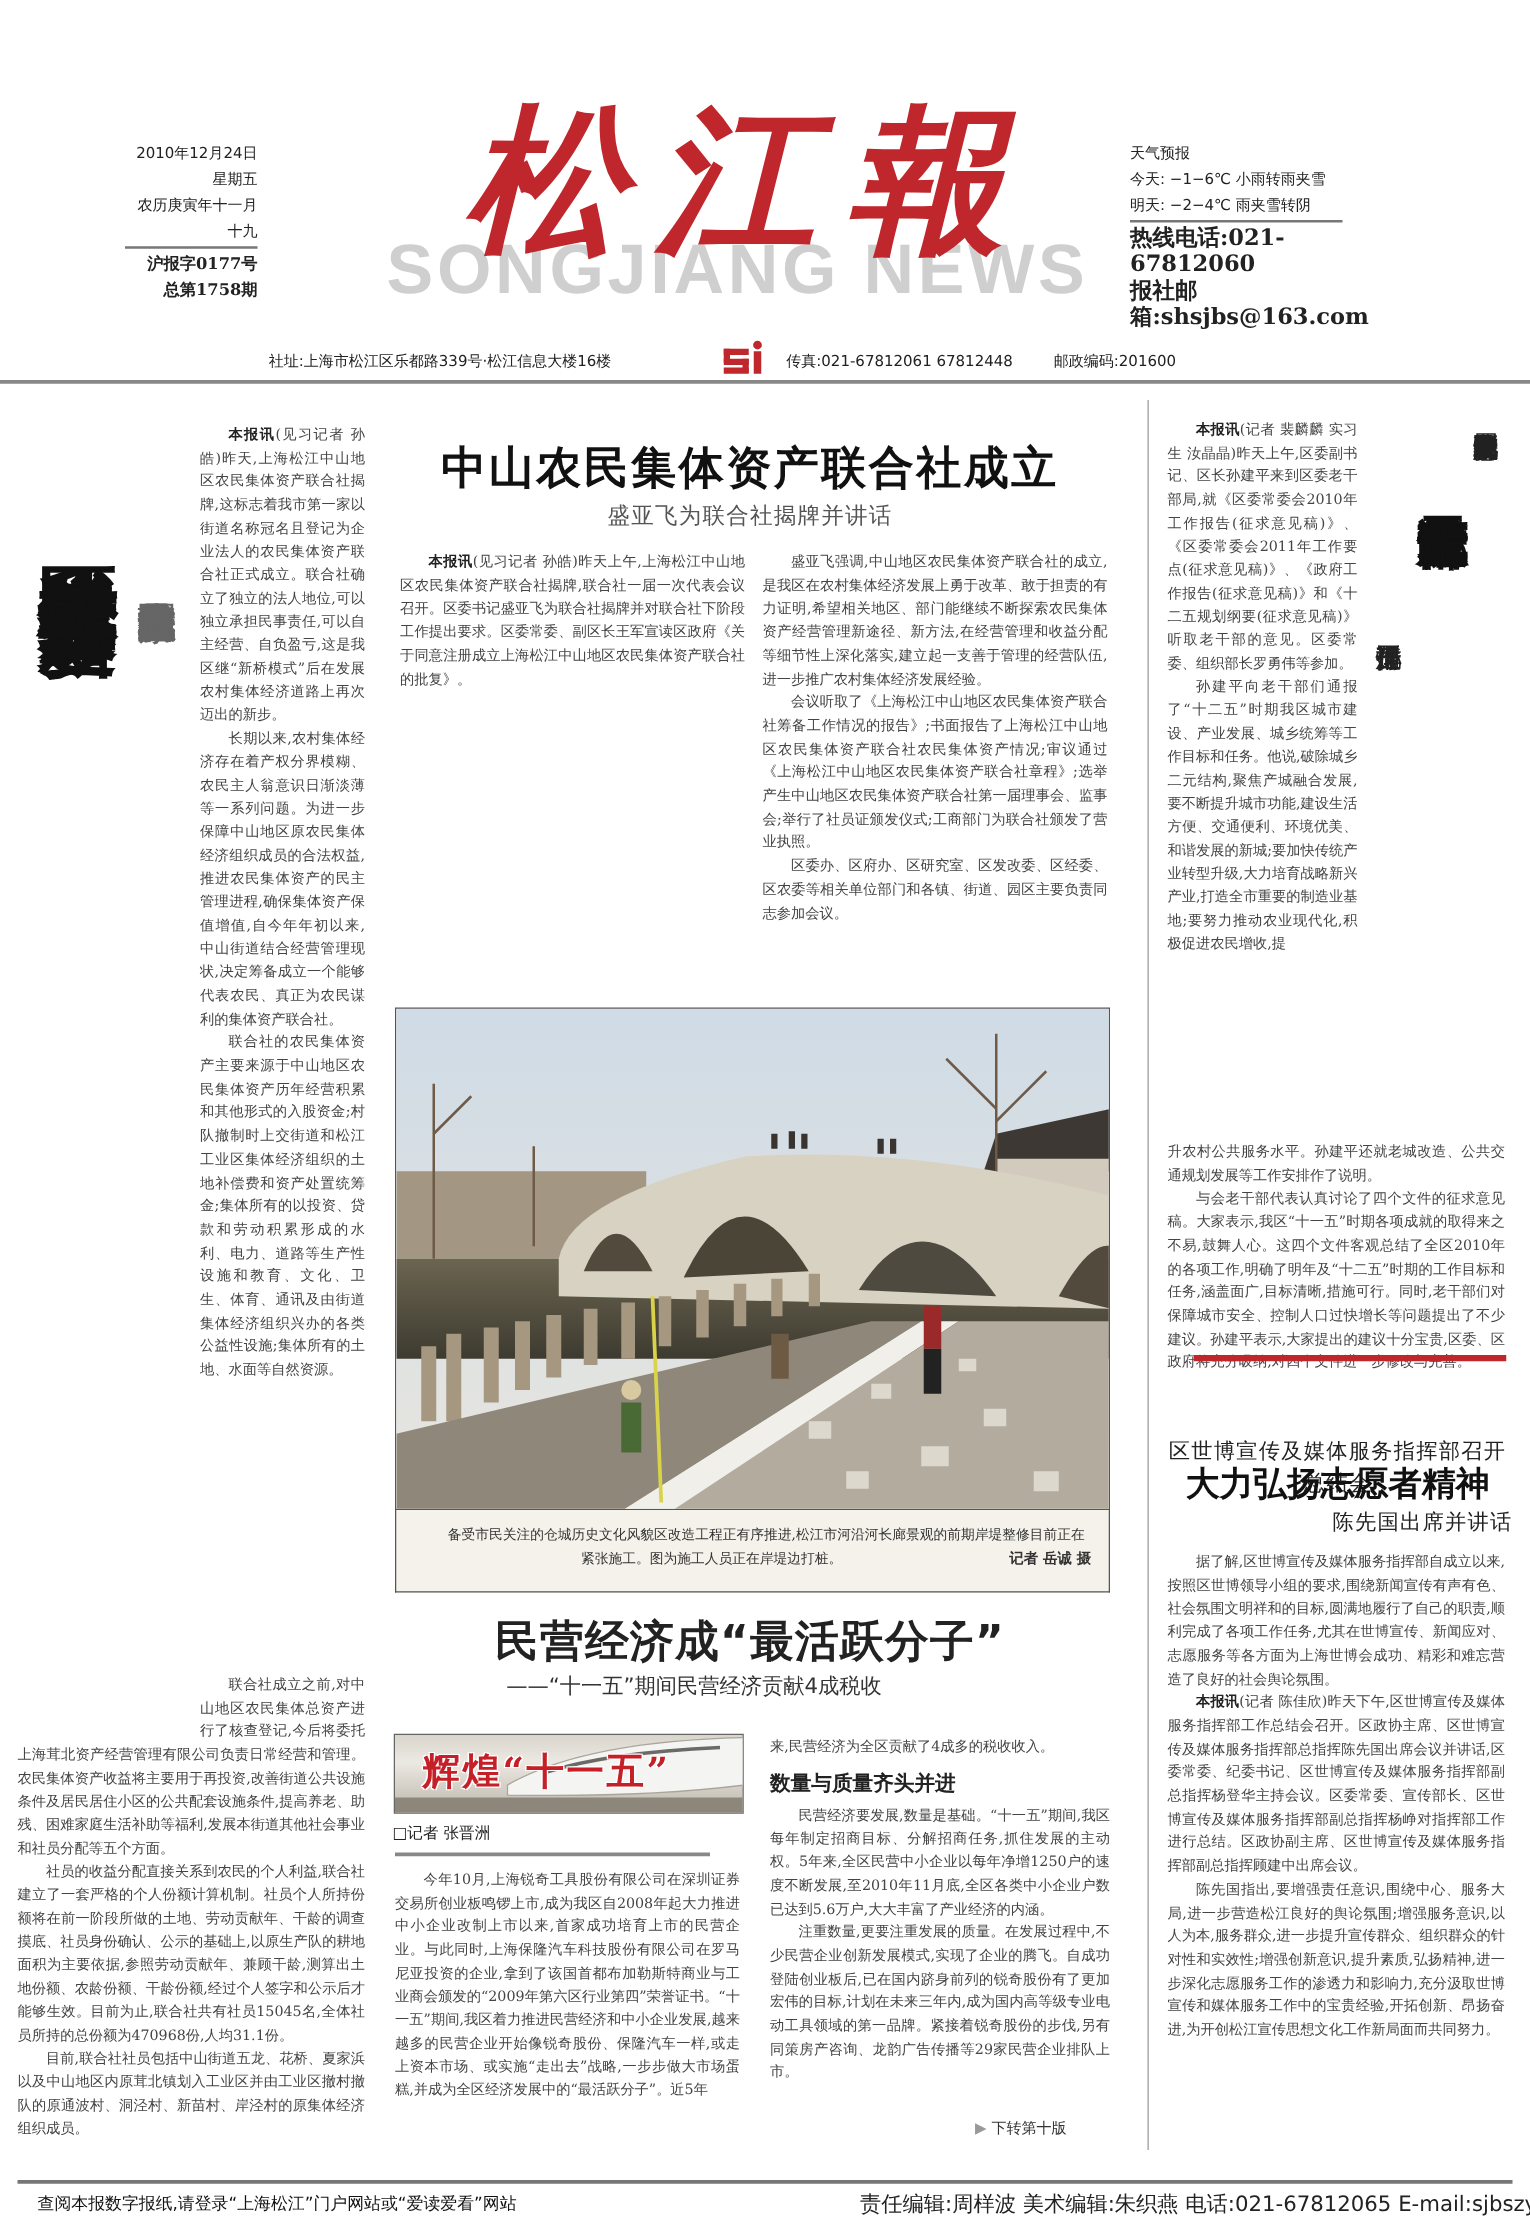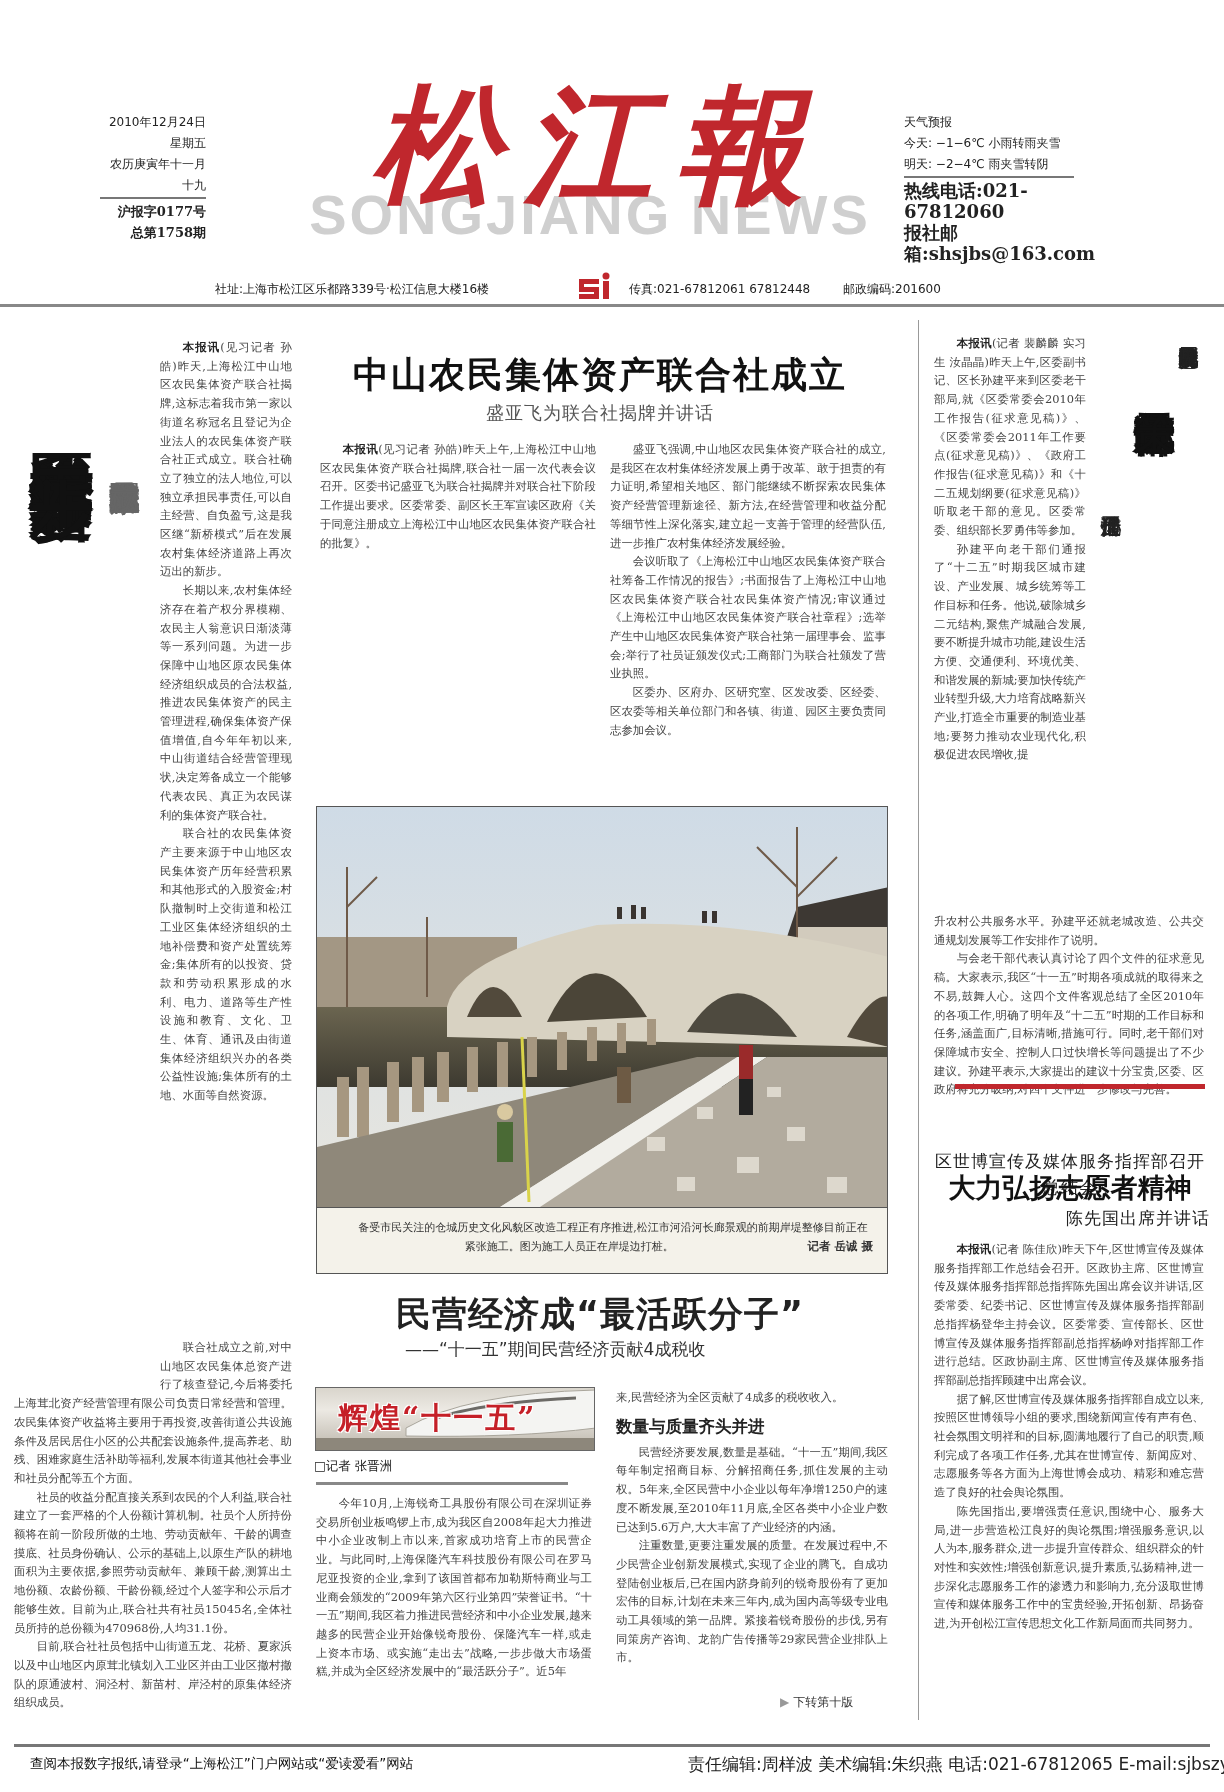--- a/index.html
+++ b/index.html
@@ -276,20 +276,20 @@
   <p>与会老干部代表认真讨论了四个文件的征求意见稿。大家表示,我区“十一五”时期各项成就的取得来之不易,鼓舞人心。这四个文件客观总结了全区2010年的各项工作,明确了明年及“十二五”时期的工作目标和任务,涵盖面广,目标清晰,措施可行。同时,老干部们对保障城市安全、控制人口过快增长等问题提出了不少建议。孙建平表示,大家提出的建议十分宝贵,区委、区政府将充分吸纳,对四个文件进一步修改与完善。</p>
 </div>
 
 <div class="abs red-rule"></div>
 
 <div class="abs r2-kicker">区世博宣传及媒体服务指挥部召开总结会</div>
 <div class="abs r2-head">大力弘扬志愿者精神</div>
 <div class="abs r2-sub">陈先国出席并讲话</div>
 
 <div class="abs body-text col-g">
+  <p>据了解,区世博宣传及媒体服务指挥部自成立以来,按照区世博领导小组的要求,围绕新闻宣传有声有色、社会氛围文明祥和的目标,圆满地履行了自己的职责,顺利完成了各项工作任务,尤其在世博宣传、新闻应对、志愿服务等各方面为上海世博会成功、精彩和难忘营造了良好的社会舆论氛围。</p>
   <p><span class="lead">本报讯</span><span>(记者 陈佳欣)昨天下午,区世博宣传及媒体服务指挥部工作总结会召开。区政协主席、区世博宣传及媒体服务指挥部总指挥陈先国出席会议并讲话,区委常委、纪委书记、区世博宣传及媒体服务指挥部副总指挥杨登华主持会议。区委常委、宣传部长、区世博宣传及媒体服务指挥部副总指挥杨峥对指挥部工作进行总结。区政协副主席、区世博宣传及媒体服务指挥部副总指挥顾建中出席会议。</span></p>
-  <p>据了解,区世博宣传及媒体服务指挥部自成立以来,按照区世博领导小组的要求,围绕新闻宣传有声有色、社会氛围文明祥和的目标,圆满地履行了自己的职责,顺利完成了各项工作任务,尤其在世博宣传、新闻应对、志愿服务等各方面为上海世博会成功、精彩和难忘营造了良好的社会舆论氛围。</p>
   <p>陈先国指出,要增强责任意识,围绕中心、服务大局,进一步营造松江良好的舆论氛围;增强服务意识,以人为本,服务群众,进一步提升宣传群众、组织群众的针对性和实效性;增强创新意识,提升素质,弘扬精神,进一步深化志愿服务工作的渗透力和影响力,充分汲取世博宣传和媒体服务工作中的宝贵经验,开拓创新、昂扬奋进,为开创松江宣传思想文化工作新局面而共同努力。</p>
 </div>
 
 <div class="abs foot-rule"></div>
 <div class="abs foot-left">查阅本报数字报纸,请登录“上海松江”门户网站或“爱读爱看”网站</div>
 <div class="abs foot-right">责任编辑:周样波 美术编辑:朱织燕 电话:021-67812065 E-mail:sjbszyb@163.com</div>
 
 </body></html>

